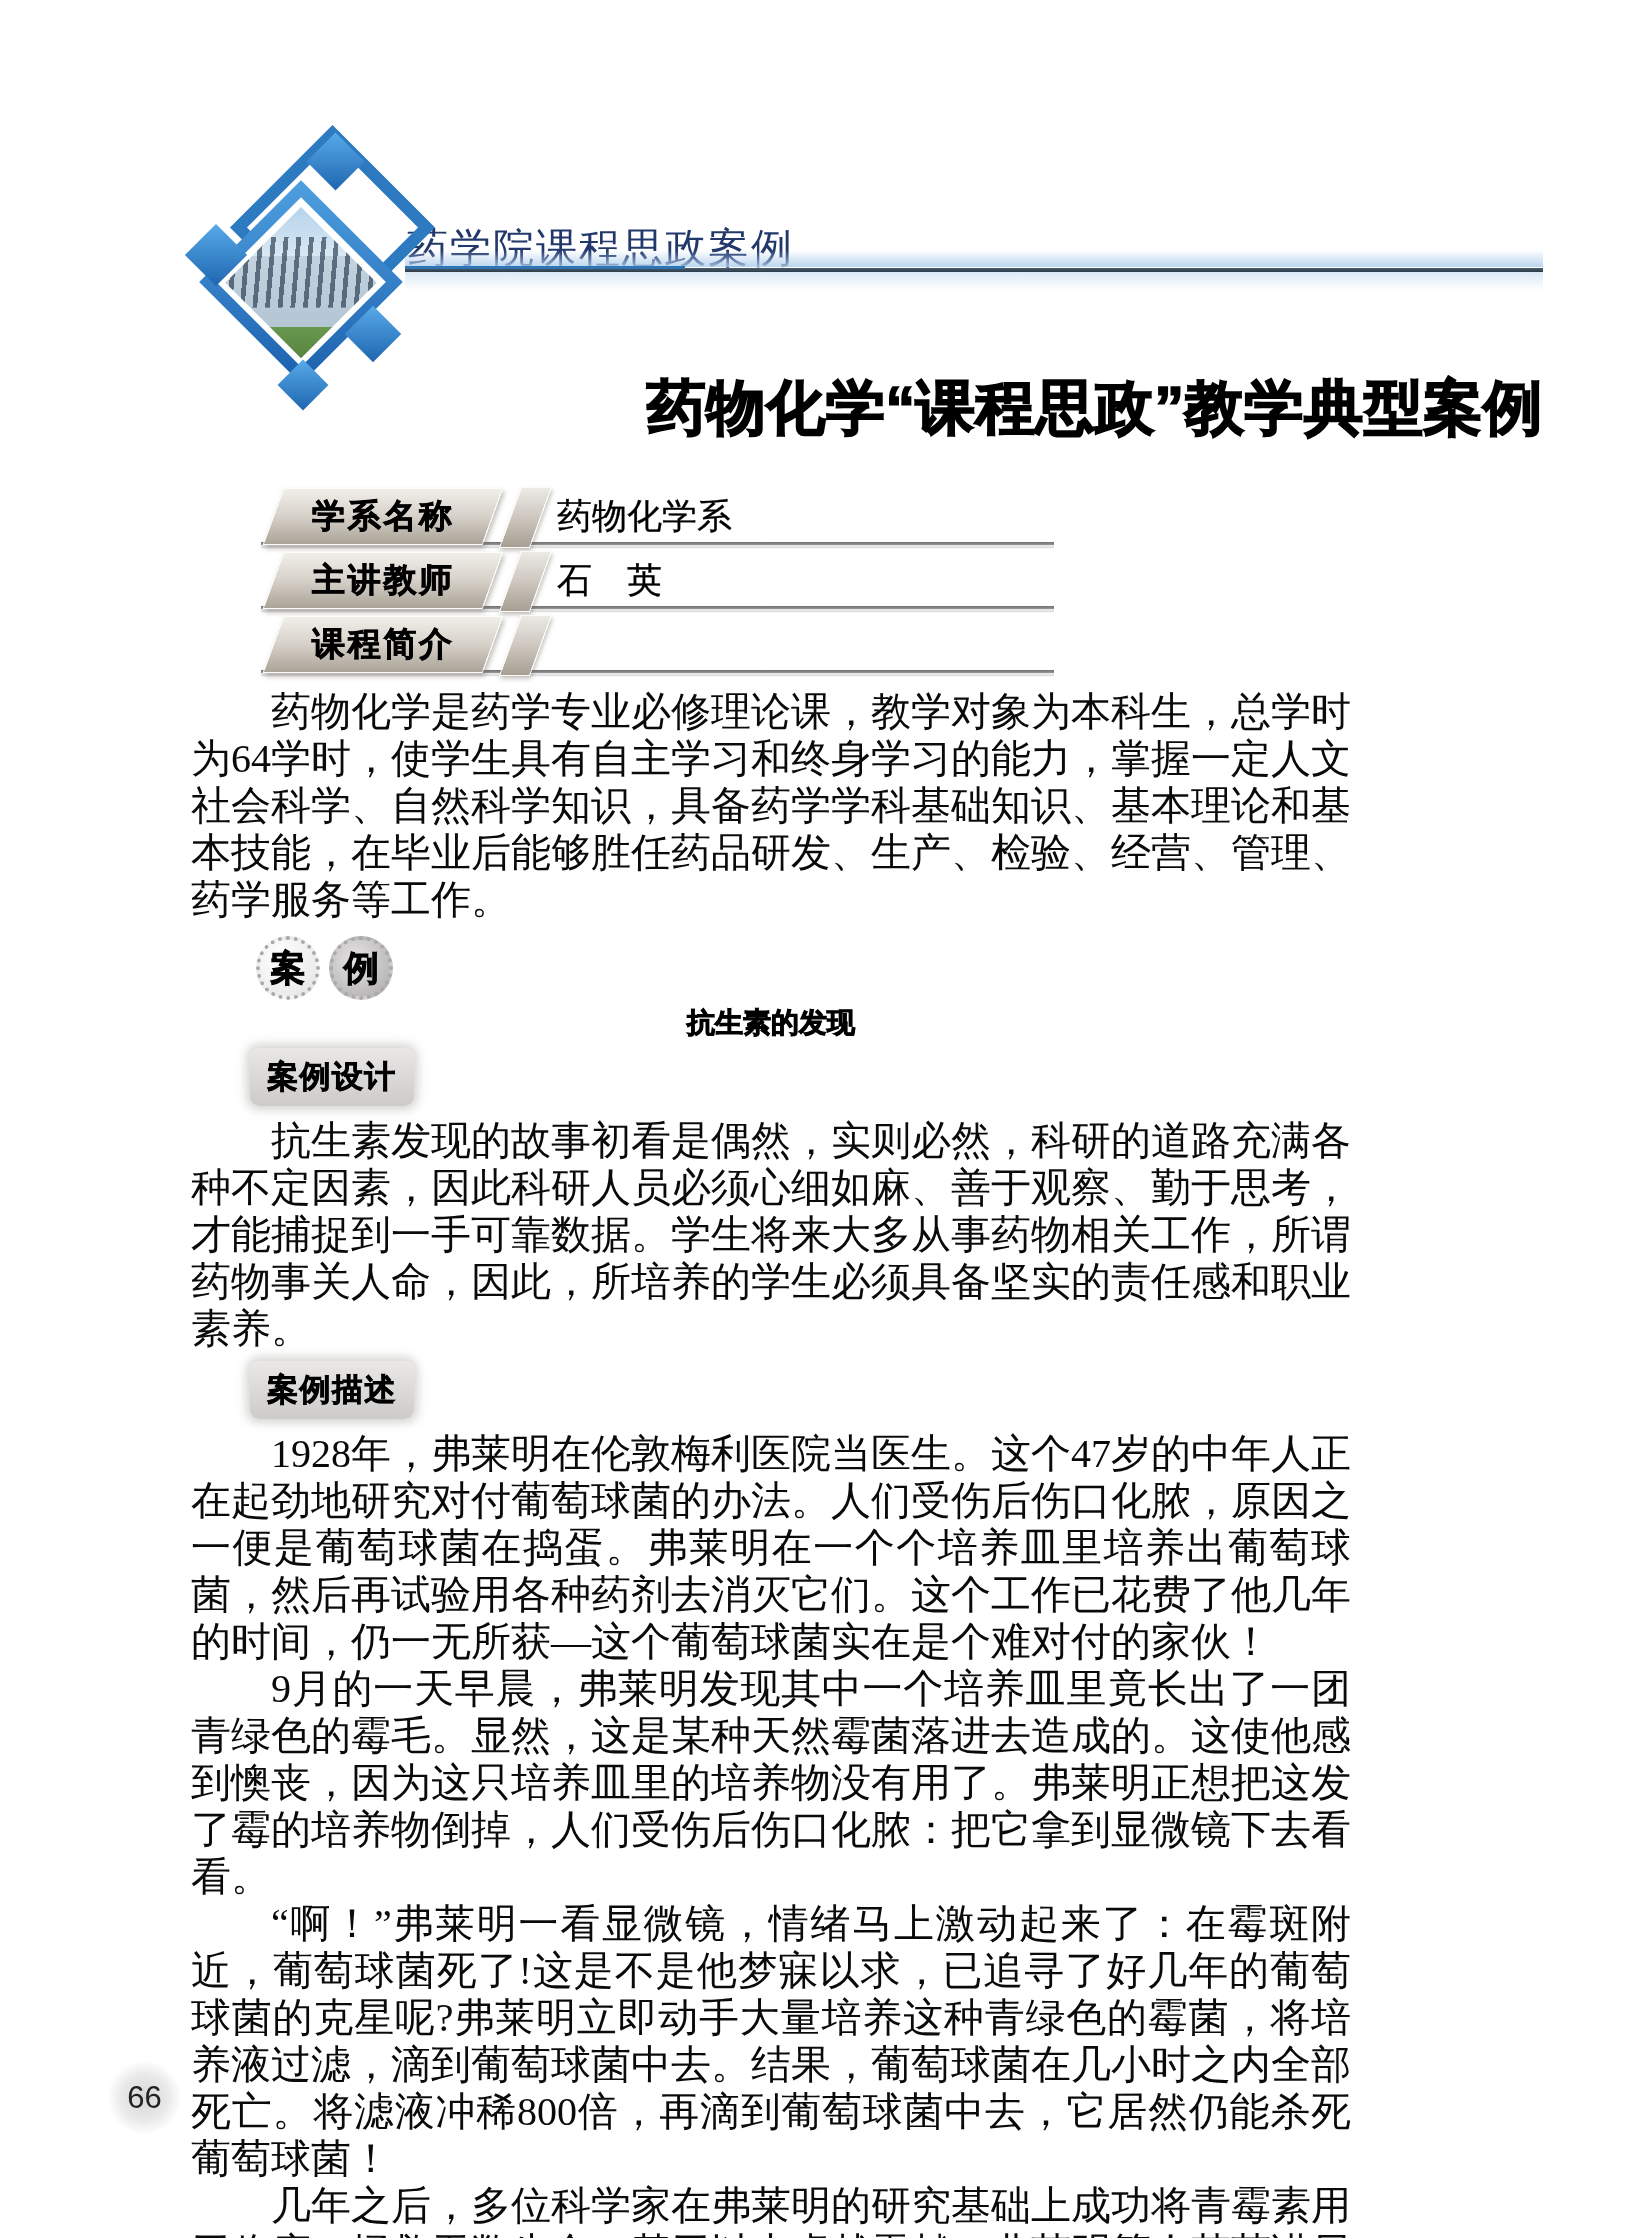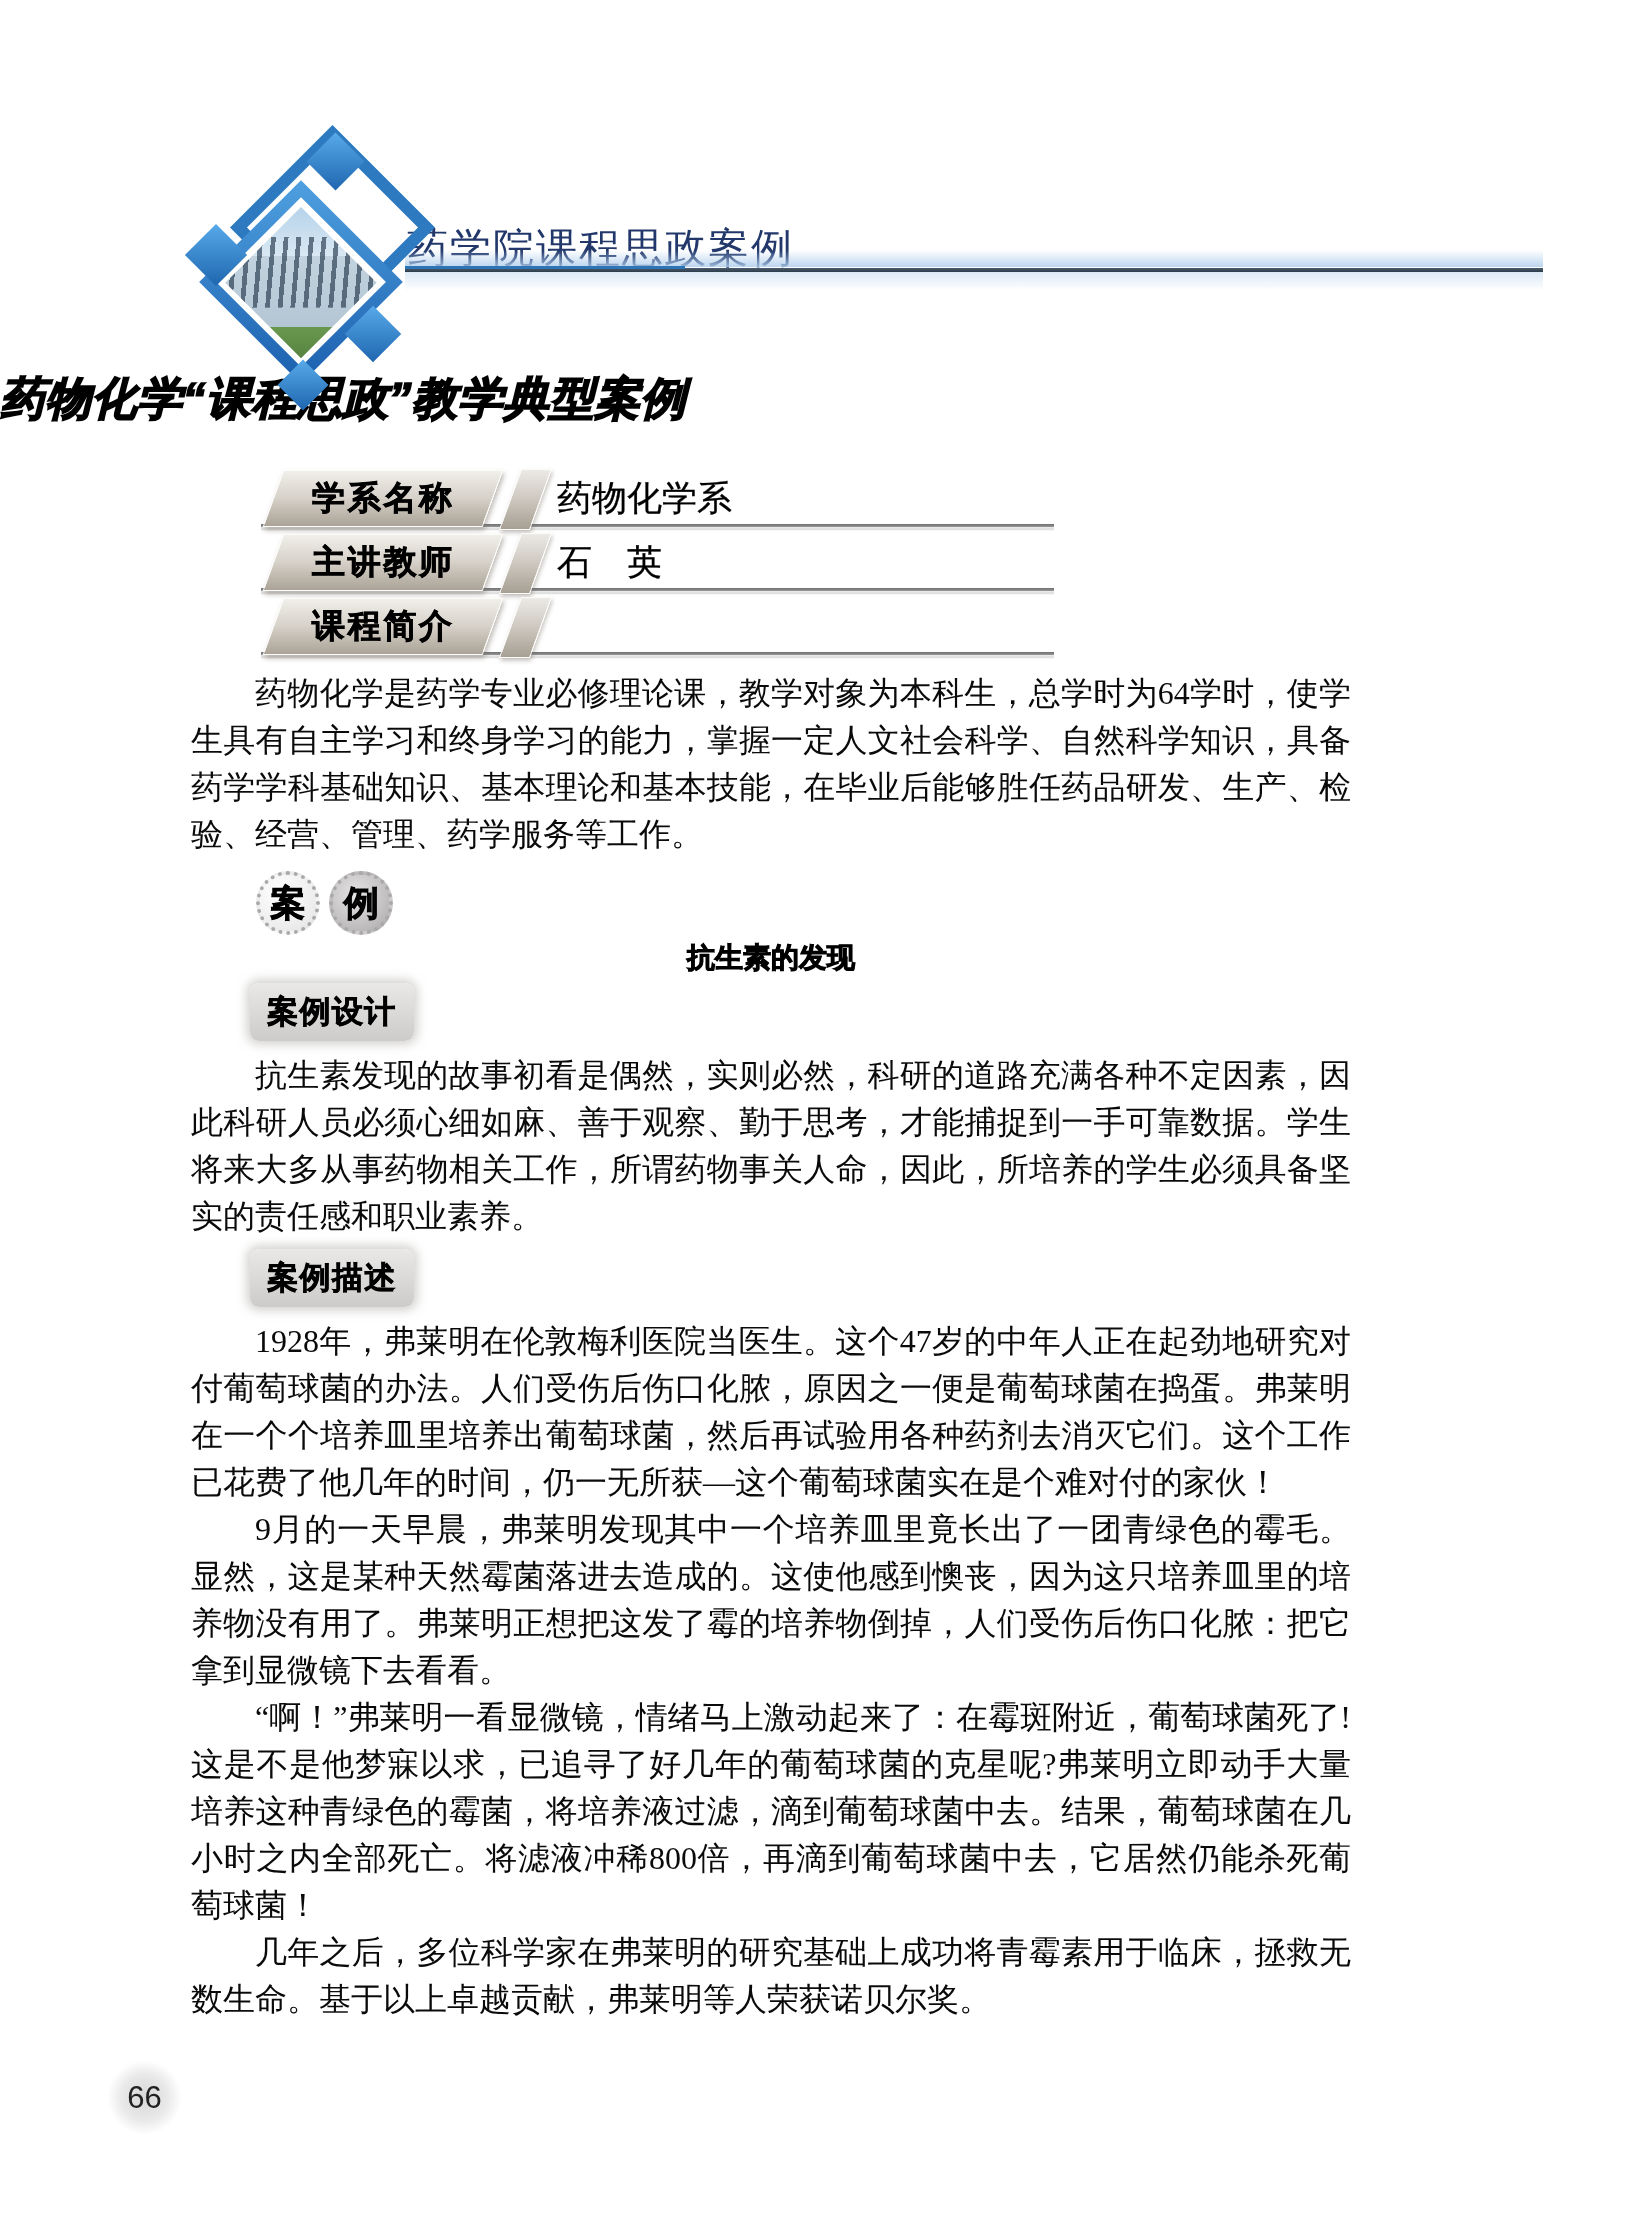--- a/index.html
+++ b/index.html
@@ -66,24 +66,23 @@
     background-repeat:no-repeat,no-repeat;
   }
   .d-small{background:linear-gradient(135deg,#58aae9 0%,#1e66b0 100%);z-index:3;}
   .d-top{left:130px;top:8px;width:41px;height:41px;}
   .d-left{left:9.3px;top:100px;width:44px;height:44px;}
   .d-br{left:168px;top:181px;width:40px;height:40px;}
   .d-bottom{left:100px;top:234px;width:36px;height:36px;}
   
   .main-title{
     margin-top:370px;
-    text-align:left;
-    font-size:45px;font-weight:900;line-height:1.3;
+    text-align:right;
+    font-size:59px;font-weight:900;line-height:1.3;
     letter-spacing:0.7px;
-    font-style:italic;
     -webkit-text-stroke:1.7px #000;
   }
   
   .fields{position:relative;margin:40px 0 0 256px;width:805px;}
   .field-row{position:relative;height:64px;}
   .field-line{
     position:absolute;left:5.3px;bottom:5.3px;width:793px;height:3.3px;
     background:linear-gradient(180deg,#6f6f6f,#989898);
     box-shadow:0 3.3px 0 rgba(200,200,200,.55);
   }
@@ -112,21 +111,21 @@
   .fvalue{
     position:absolute;left:301px;top:6.7px;
     font-size:35px;font-family:"Liberation Serif", serif;
     -webkit-text-stroke:0.3px #000;
     z-index:3;
     text-align:center;
   }
   
   .content{margin:9.3px 192px 0 191px;}
   .para{
-    font-size:32px;line-height:47px;
+    font-size:40px;line-height:47px;
     text-align:justify;text-indent:2em;
     font-family:"Liberation Serif", serif;
     color:#0a0a0a;
     margin:0;
   }
   .intro-para{margin-top:0;}
   
   .stamps{display:flex;gap:9.3px;margin:13.3px 0 0 65px;height:60px;}
   .stamp{
     width:56px;height:56px;border-radius:50%;

